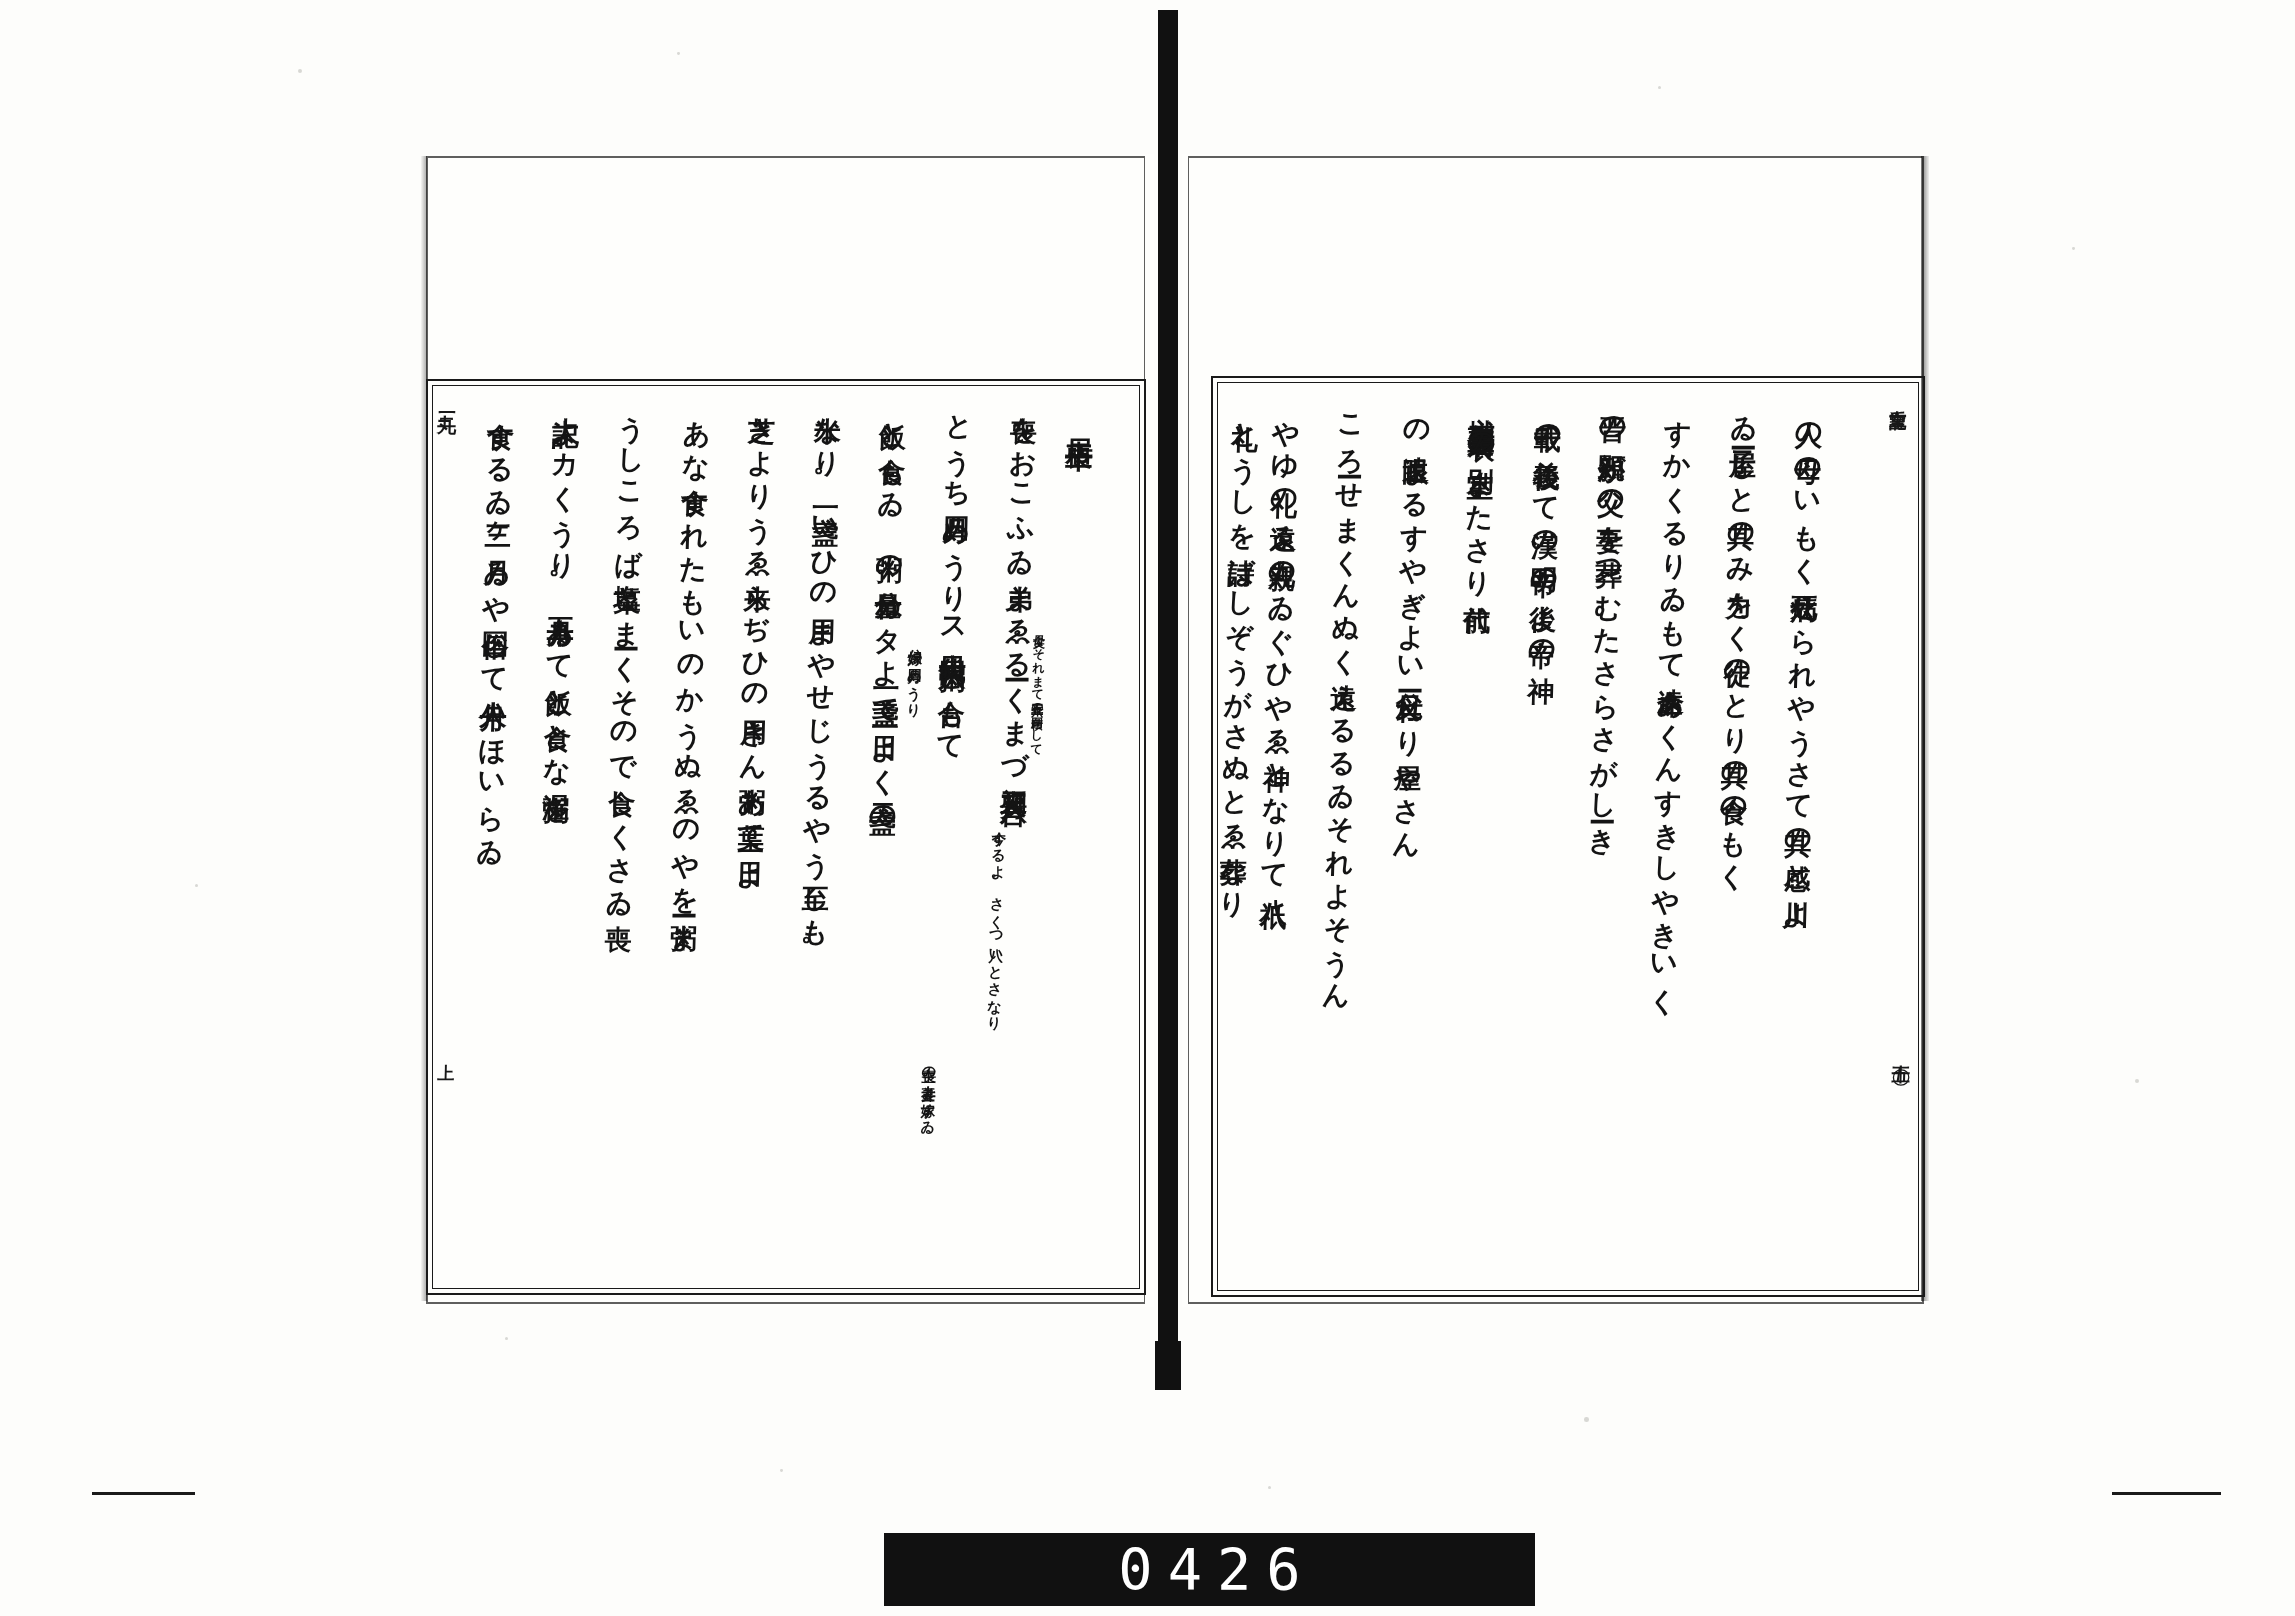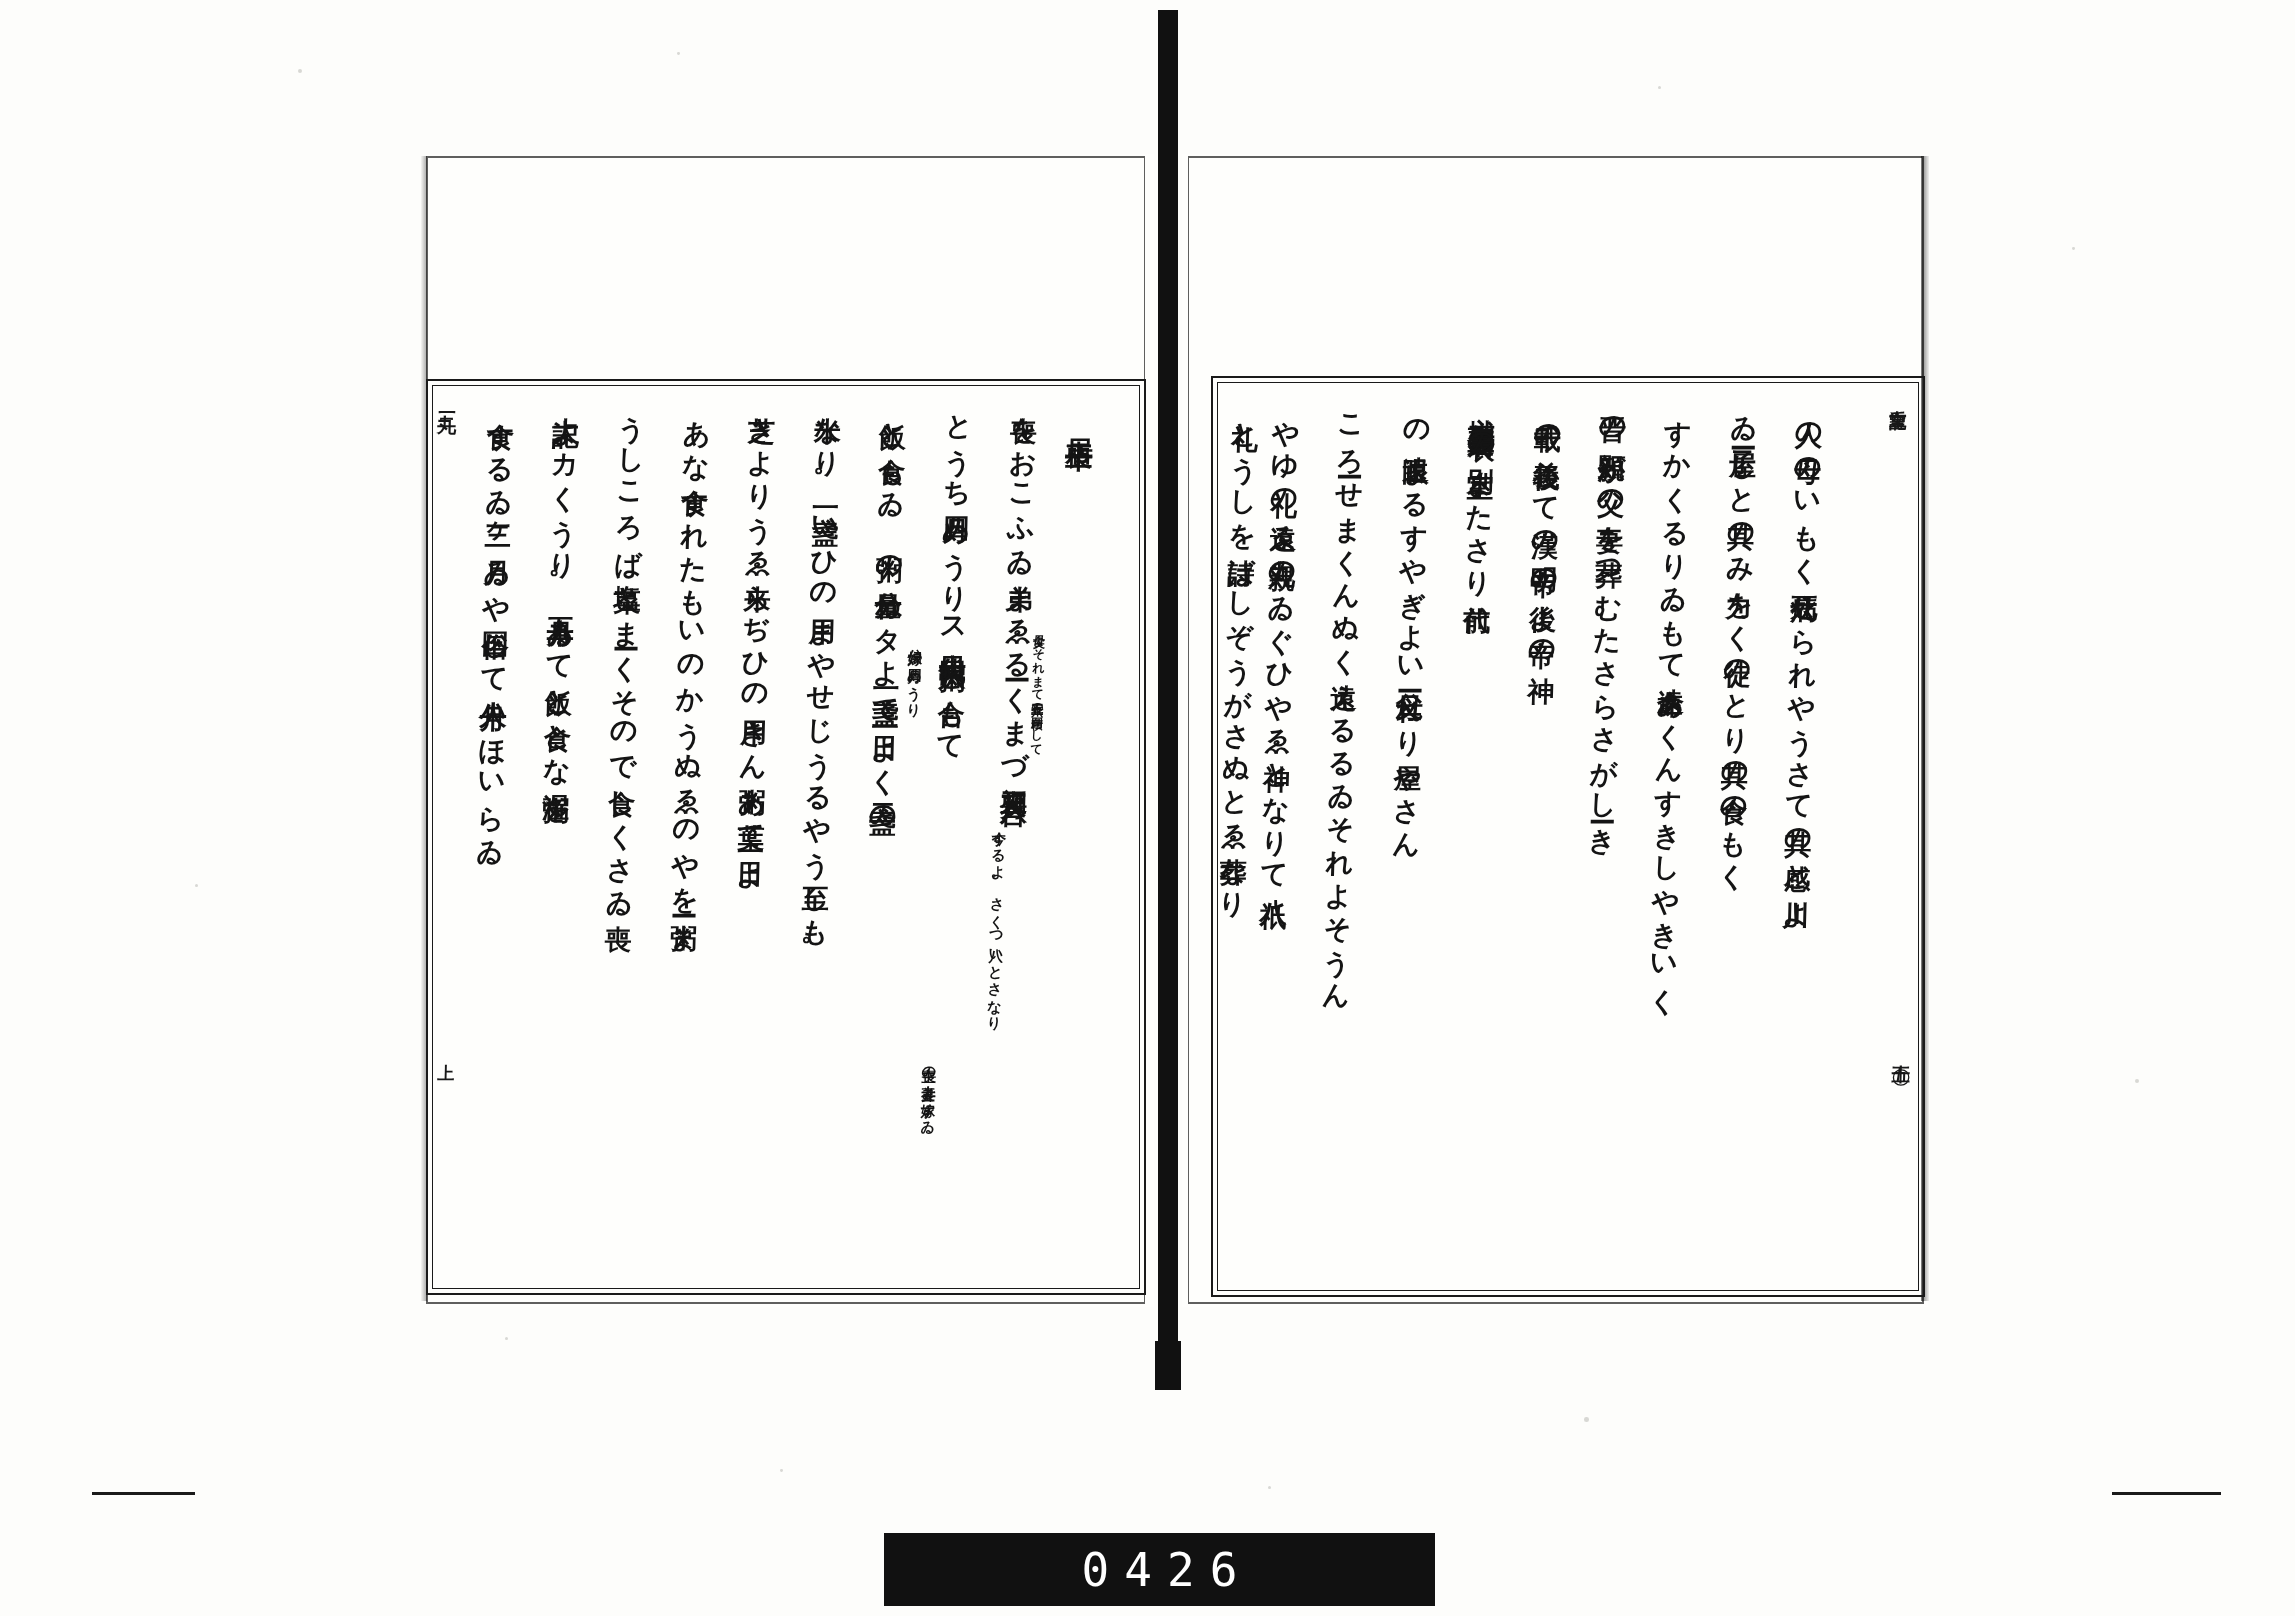--- a/index.html
+++ b/index.html
@@ -47,29 +47,29 @@
     width: 26.4px;
     height: 49px;
     background: #111111;
   }
 
   
   #frame-plate {
     position: absolute;
     left: 884px;
     top: 1533px;
-    width: 551px;
+    width: 651px;
     height: 73px;
     background: #111111;
     color: #ffffff;
     display: flex;
     align-items: center;
     justify-content: center;
     letter-spacing: 15px;
-    font-size: 46px;
+    font-size: 57px;
     font-family: "DejaVu Sans Mono", monospace;
     text-indent: 15px;
   }
 
   
   .leaf {
     position: absolute;
     background: #fefefc;
   }
   #leaf-left  { left: 425px;  top: 154px; width: 729px; height: 1153px; }

